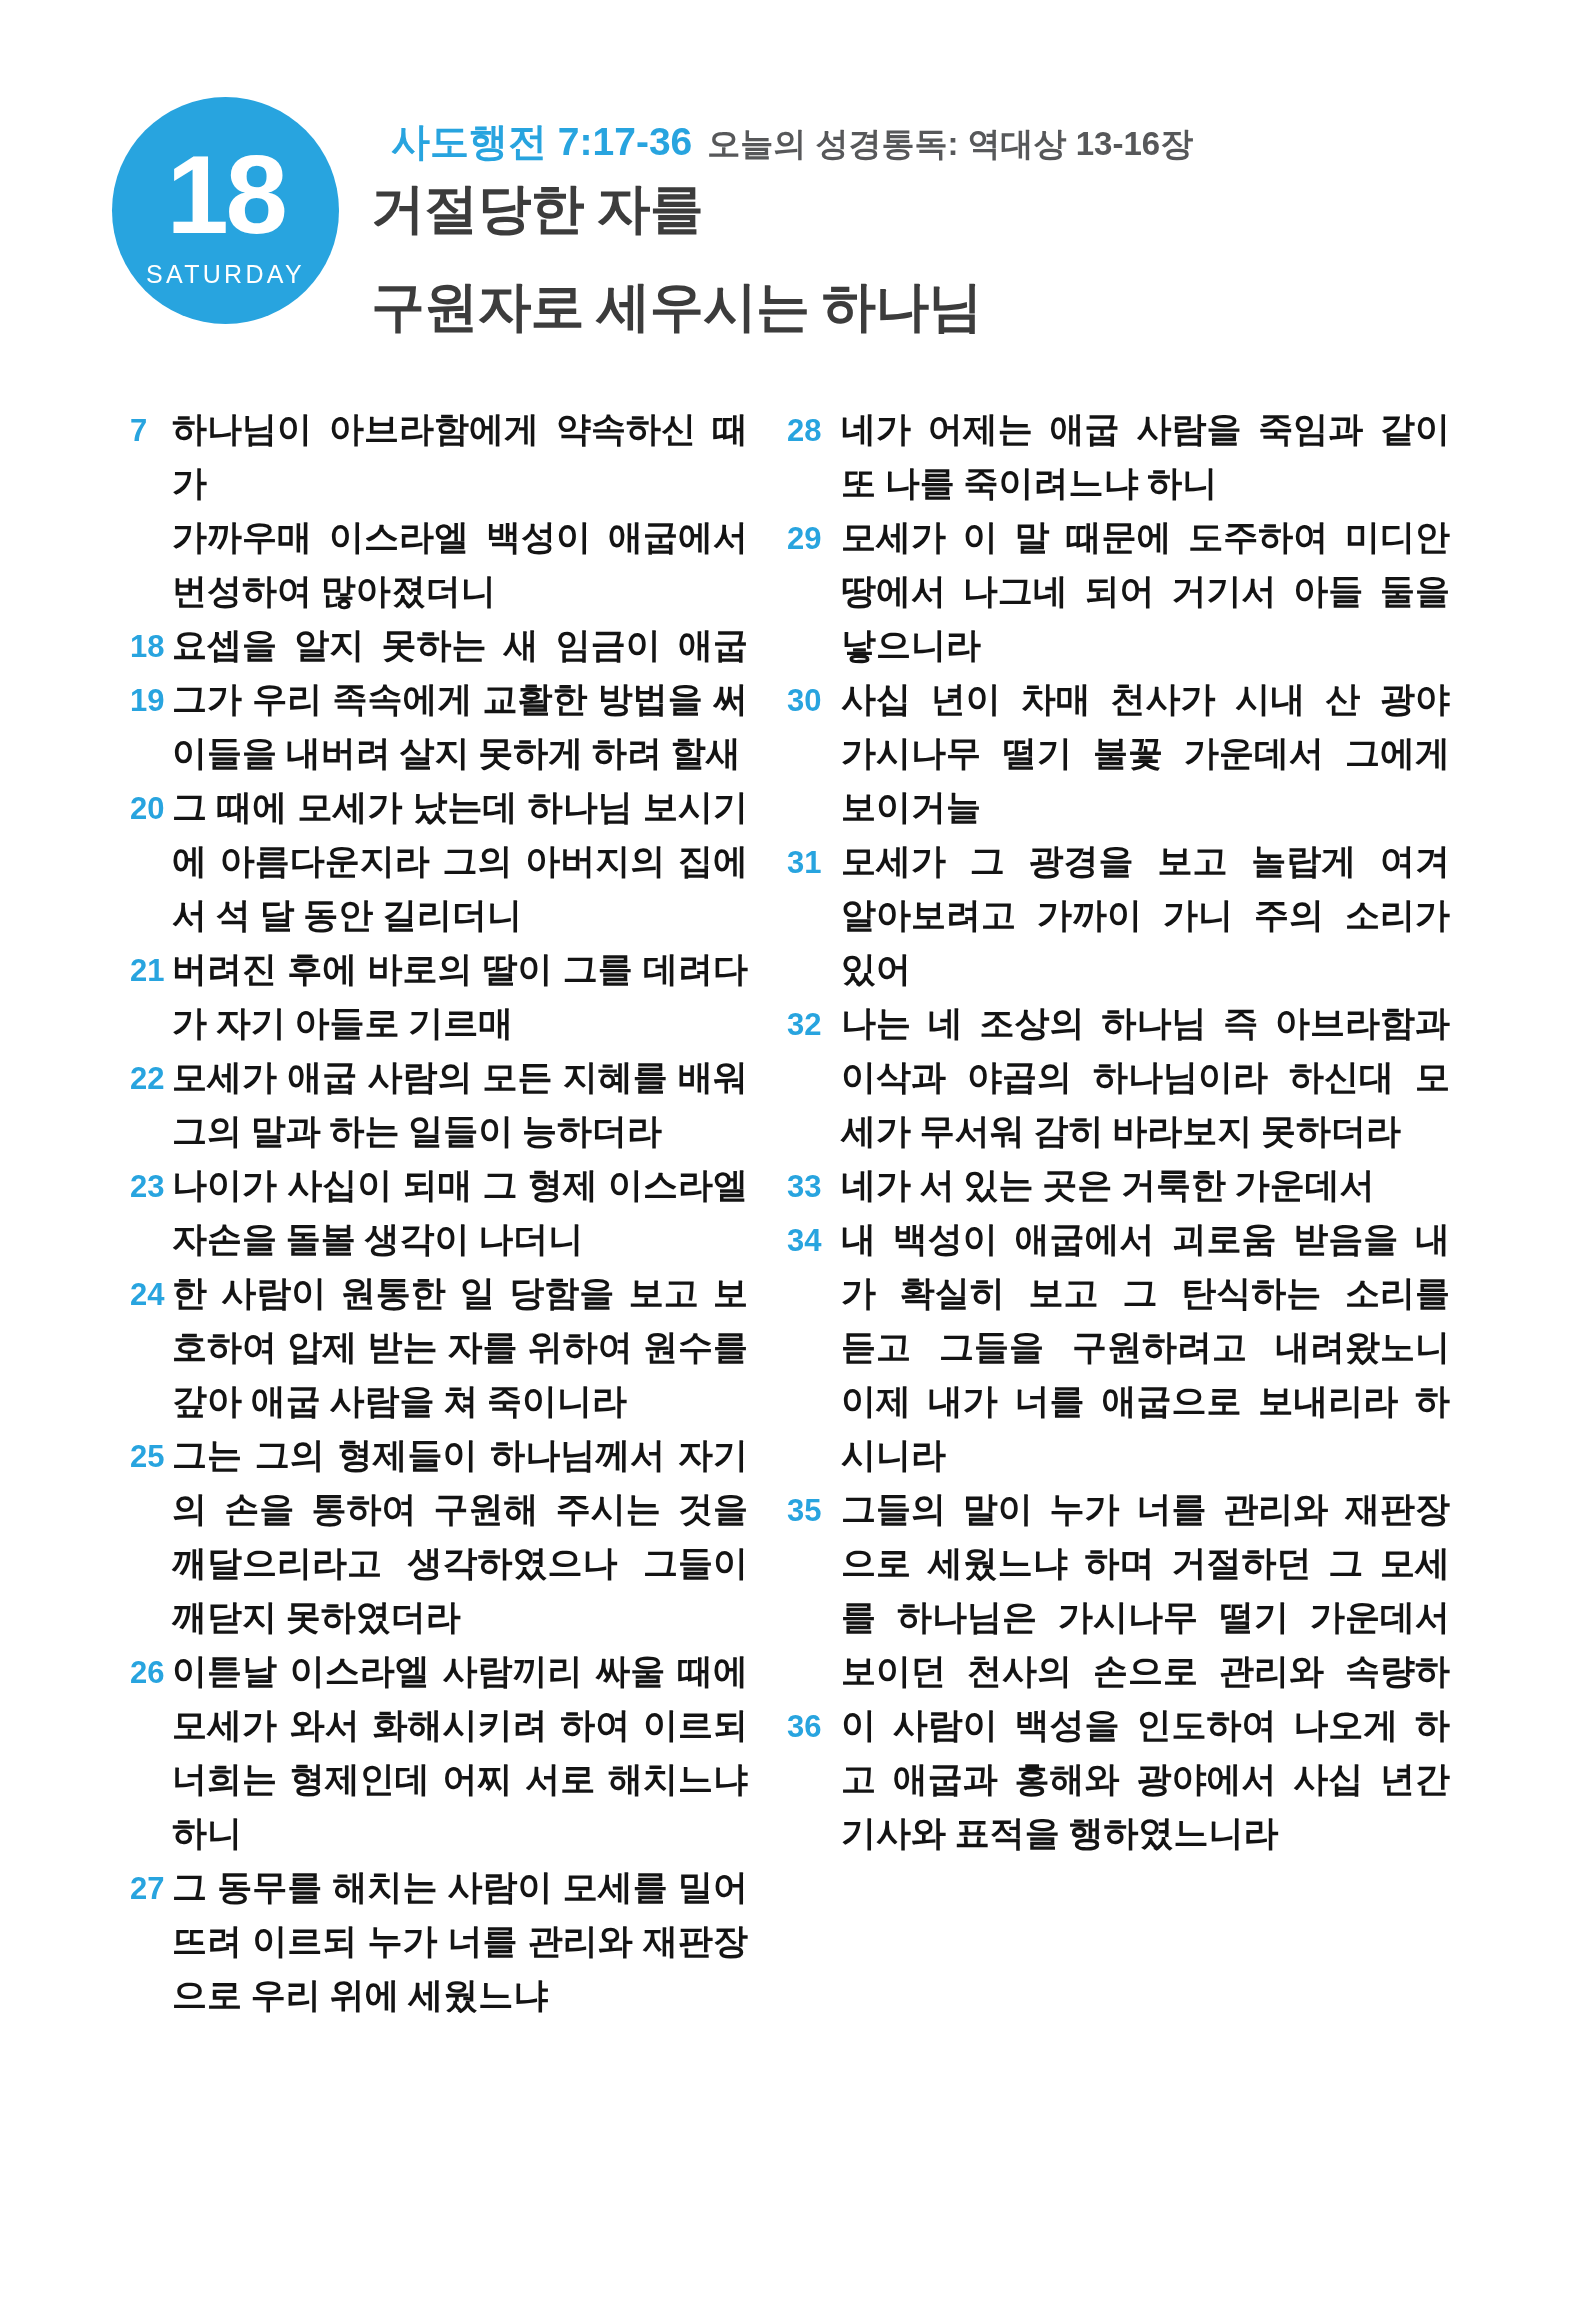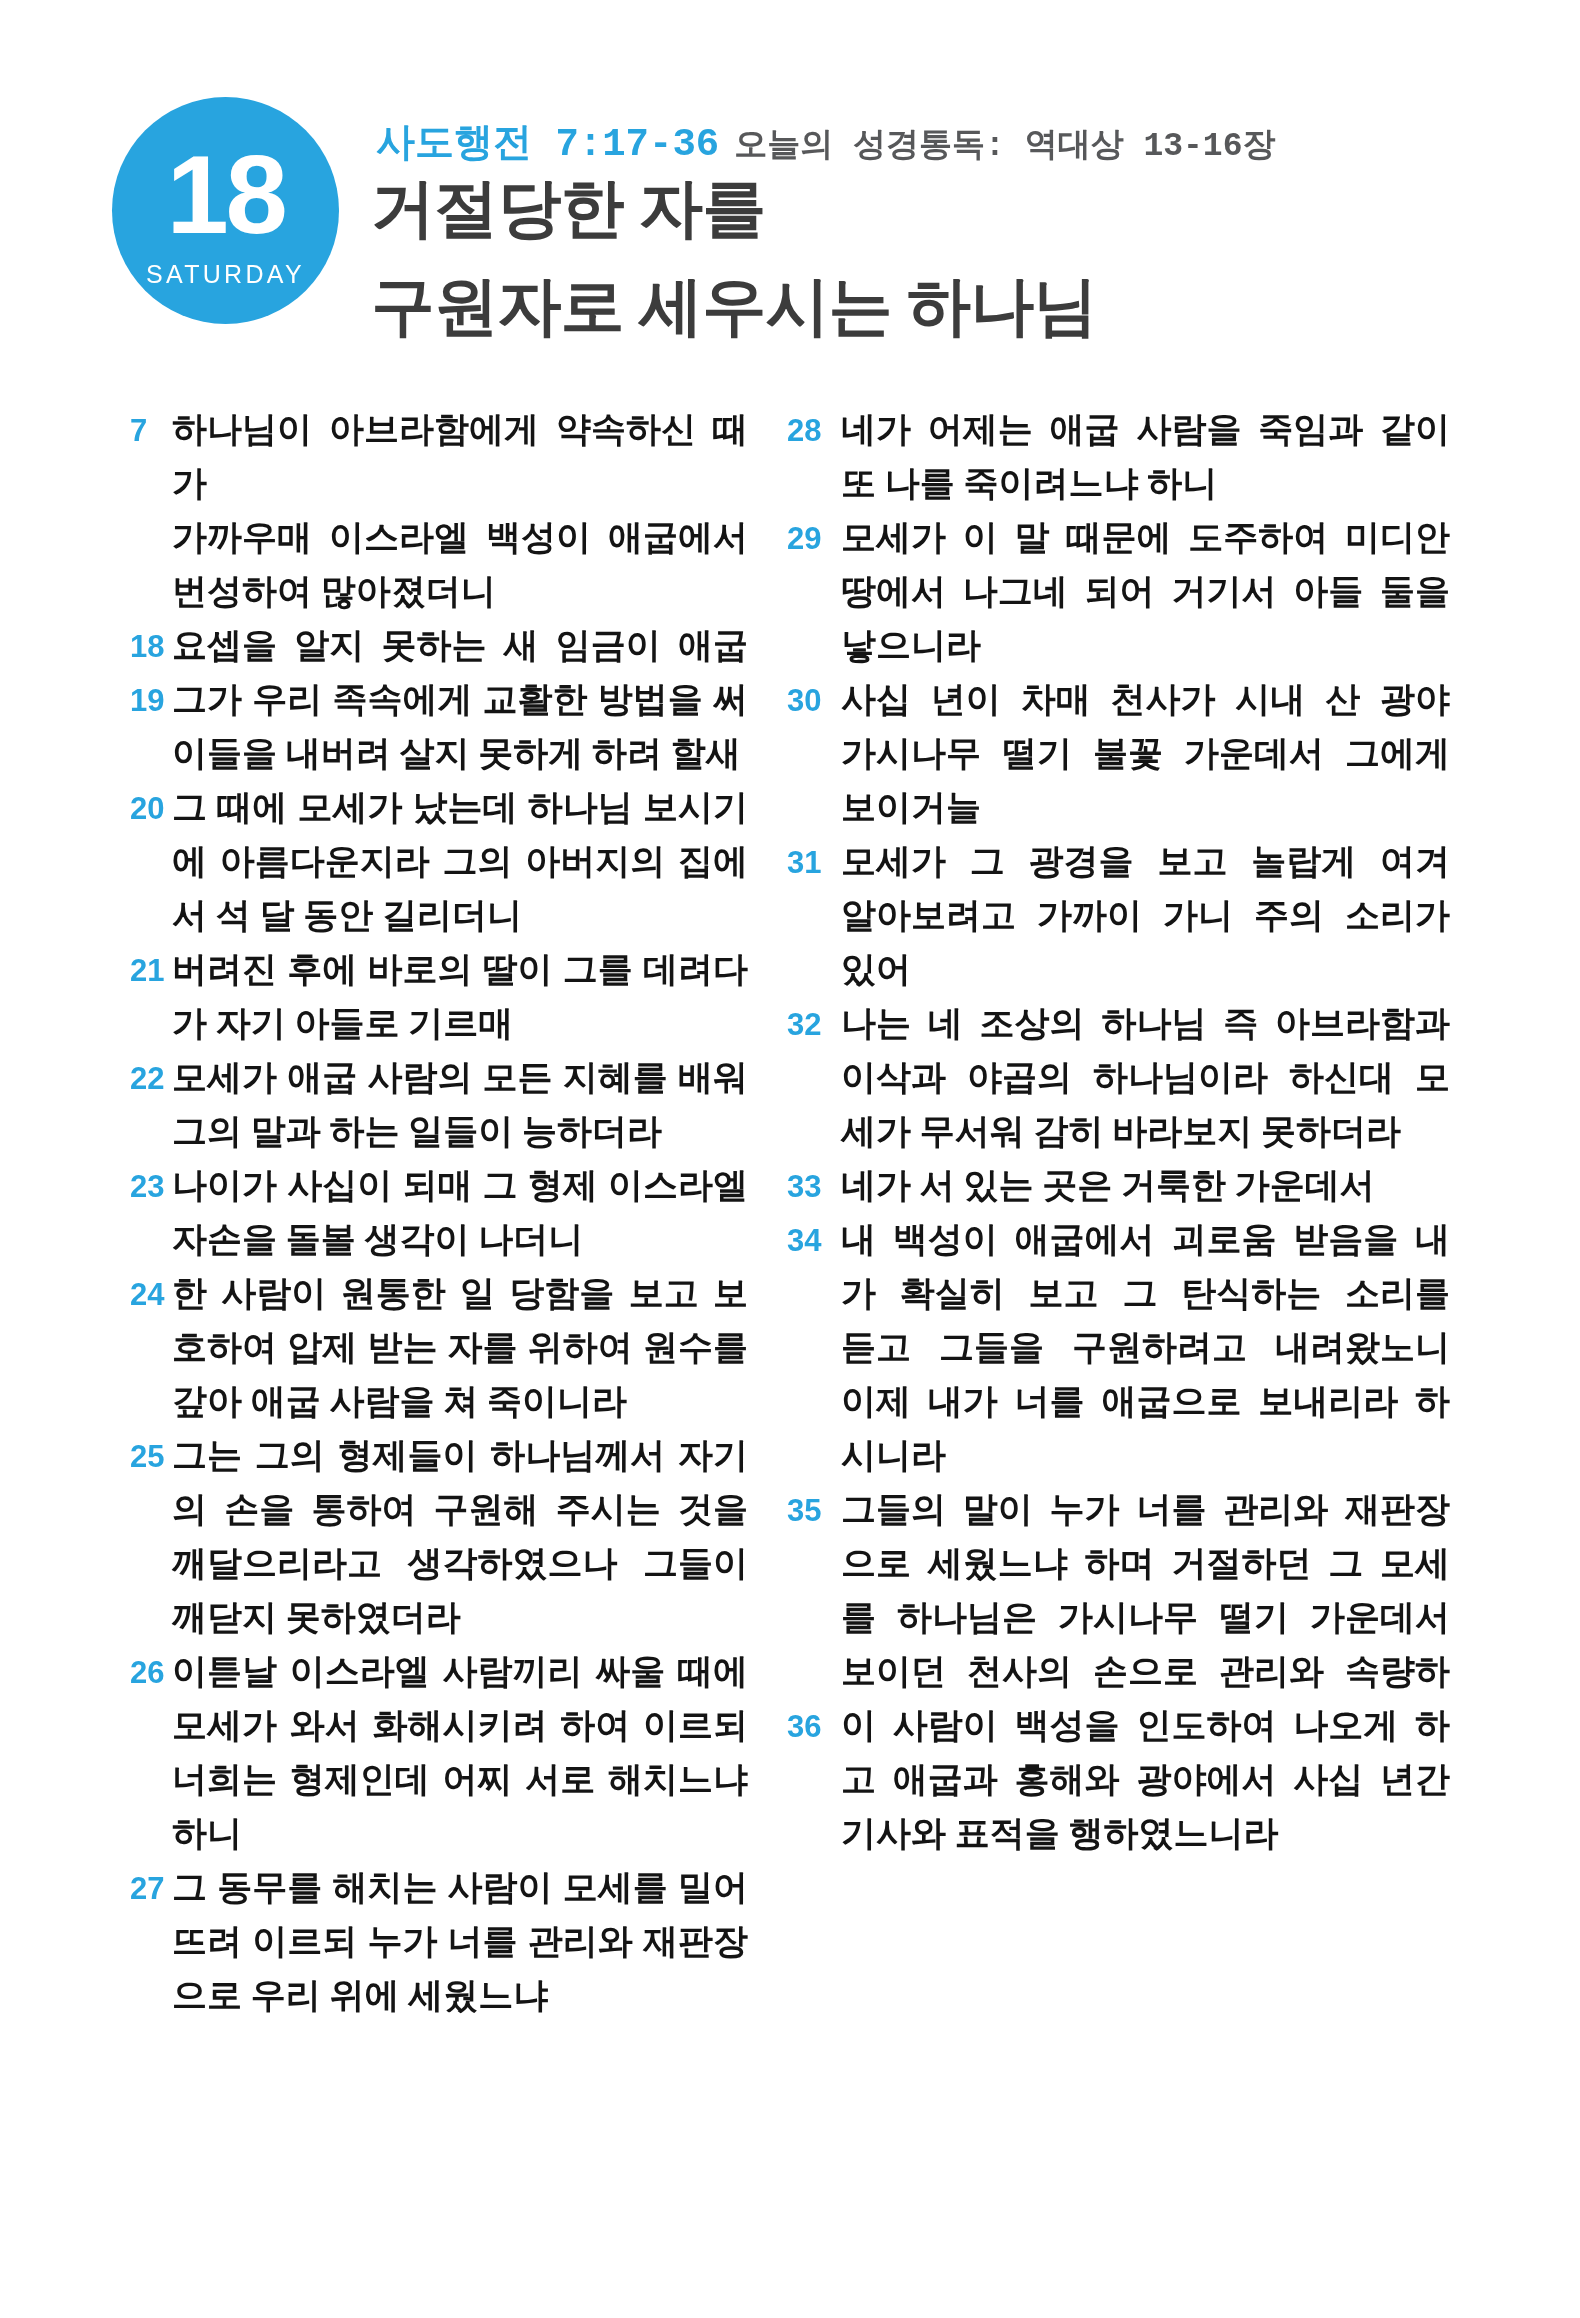--- a/index.html
+++ b/index.html
@@ -14,29 +14,29 @@
   .badge {
     position:absolute; left:112px; top:97px; width:227px; height:227px;
     border-radius:50%; background:var(--accent);
     display:flex; flex-direction:column; align-items:center; justify-content:center;
     font-family:"Liberation Sans","DejaVu Sans",sans-serif; color:#ffffff;
   }
   .badge-day { font-size:112px; line-height:1; font-weight:700; letter-spacing:-3.3px; margin-top:5px; }
   .badge-weekday { font-size:25px; line-height:1; font-weight:300; letter-spacing:3.3px; margin-top:11.5px; }
   
   .header {
-    position:absolute; left:376px; top:115px; white-space:nowrap;
-    font-family:Liberation Mono, monospace; font-weight:700;
+    position:absolute; left:391px; top:115px; white-space:nowrap;
+    font-family:Liberation Sans, sans-serif; font-weight:700;
   }
   .passage { font-size:39px; color:var(--accent); }
   .reading { font-size:33px; color:#57585a; margin-left:15px; }
   
   .title {
     position:absolute; left:371px; top:160px;
-    font-size:64px; line-height:98px; font-weight:600; color:#3c3c3c;
+    font-size:54px; line-height:98px; font-weight:600; color:#3c3c3c;
     letter-spacing:-0.8px; white-space:nowrap;
   }
   
   .col { position:absolute; top:403px; color:#141414; font-size:35px; line-height:54px; }
   .col-left  { left:172px; width:576px; }
   .col-right { left:841px; width:609px; }
   .verse { position:relative; }
   .vnum {
     position:absolute; top:12.4px; line-height:1;
     font-family:"Liberation Sans","DejaVu Sans",sans-serif;

